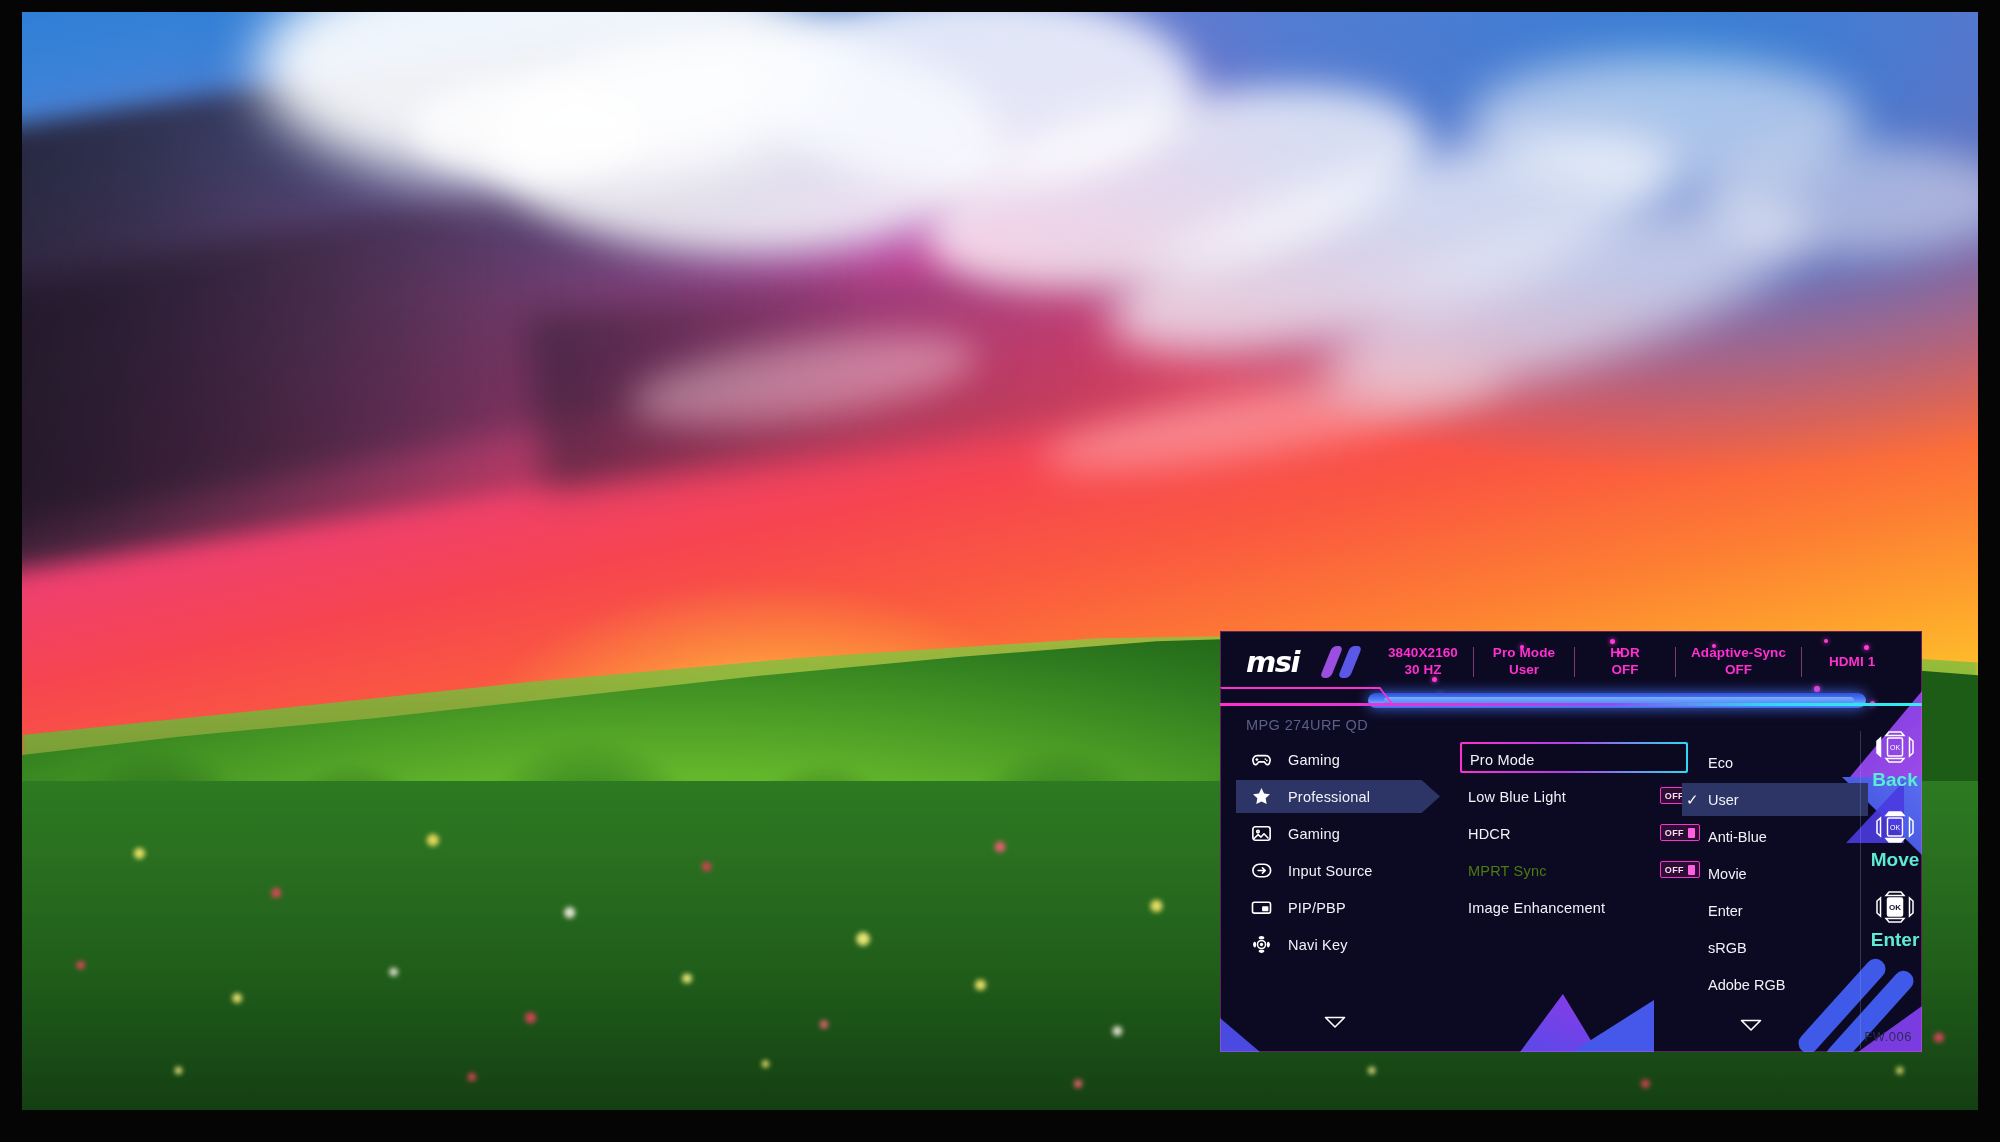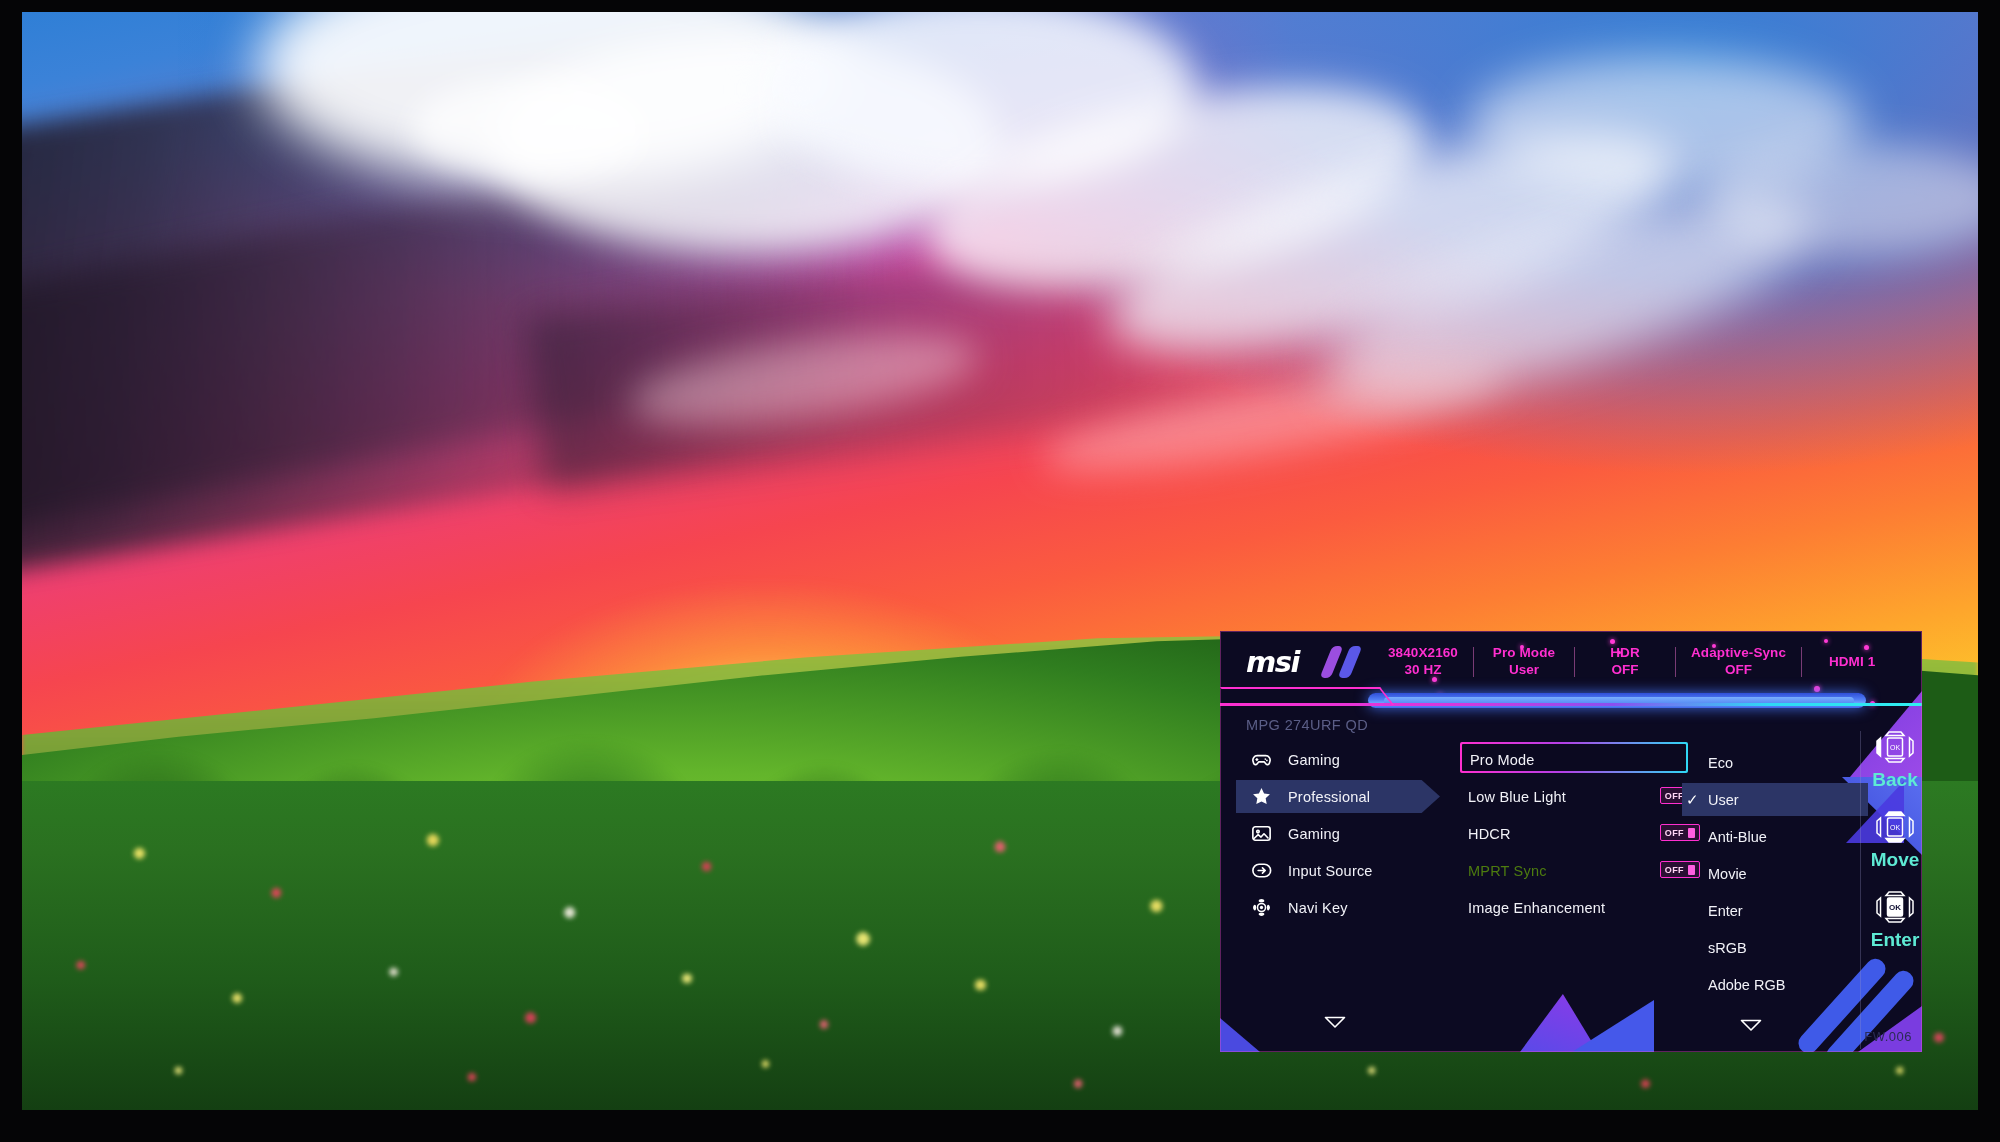--- a/index.html
+++ b/index.html
@@ -504,20 +504,30 @@
 
             <span class="side-icon">
               <svg viewBox="0 0 24 24" fill="none" stroke="currentColor" stroke-width="1.7">
                 <path d="M15 5.5H9.5a6.5 6.5 0 0 0 0 13H15a6.5 6.5 0 0 0 0-13Z"></path>
                 <path d="M8.5 12h7.2M13 9.2l2.9 2.8-2.9 2.8" stroke-linecap="round" stroke-linejoin="round"></path>
               </svg>
             </span>
             <span class="side-label">Input Source</span>
           </div>
 
+          <div class="side-row">
+
+            <span class="side-icon">
+              <svg viewBox="0 0 24 24" fill="none" stroke="currentColor" stroke-width="1.7">
+                <rect x="2.6" y="6.5" width="18.8" height="11.4" rx="2"></rect>
+                <rect x="12.6" y="10.6" width="6.6" height="5.4" rx="1" fill="currentColor" stroke="none"></rect>
+              </svg>
+            </span>
+            <span class="side-label">PIP/PBP</span>
+          </div>
 
           <div class="side-row">
 
             <span class="side-icon">
               <svg viewBox="0 0 24 24" fill="none" stroke="currentColor" stroke-width="1.6">
                 <circle cx="12" cy="12" r="4.2"></circle>
                 <circle cx="12" cy="12" r="1.7" fill="currentColor" stroke="none"></circle>
                 <path d="M12 3.2c1.7 0 3 1 3 1.9s-1.3 1.3-3 1.3-3-.4-3-1.3 1.3-1.9 3-1.9Z" fill="currentColor" stroke="none"></path>
                 <path d="M12 20.8c1.7 0 3-1 3-1.9s-1.3-1.3-3-1.3-3 .4-3 1.3 1.3 1.9 3 1.9Z" fill="currentColor" stroke="none"></path>
                 <path d="M3.2 12c0-1.7 1-3 1.9-3s1.3 1.3 1.3 3-.4 3-1.3 3-1.9-1.3-1.9-3Z" fill="currentColor" stroke="none"></path>

